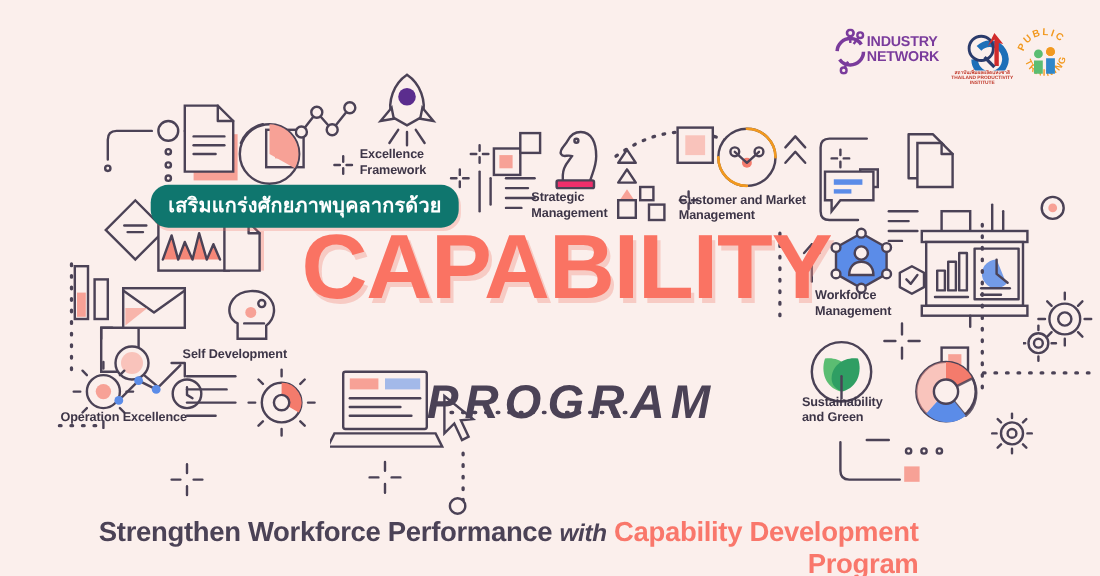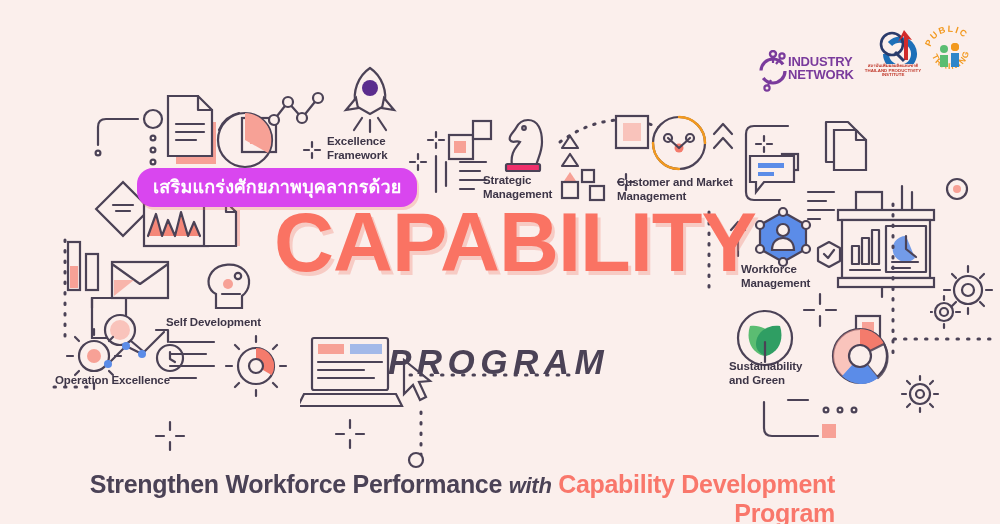--- a/index.html
+++ b/index.html
@@ -30,37 +30,37 @@
     position:absolute; color:#3d3547;
     font-family:"Liberation Sans", sans-serif;
     font-size:11.5px; font-weight:bold; line-height:1.18;
     letter-spacing:-0.1px;
     white-space:pre-line;
   }
 
   
   #pill {
     position:absolute; left:137px; top:168px;
-    background:#d946ef; color:#ffffff;
+    background:#0f766e; color:#ffffff;
     border-radius:16px; padding:4px 16px 6px 16px;
     font-size:18px; font-weight:bold; letter-spacing:0.2px;
     box-shadow:2px 3px 0 rgba(240,120,105,0.28);
   }
   #cap, #dev {
     position:absolute; color:#fa7363;
     font-family:"Liberation Sans", sans-serif;
     font-weight:bold; letter-spacing:-1px;
     text-shadow:3px 4px 0 rgba(242,150,138,0.40);
     line-height:0.86;
   }
   #cap { left:274px; top:207px; font-size:83px; }
   #dev { left:274px; top:272px; font-size:83px; }
   #prog {
     position:absolute; left:388px; top:342px;
-    color:#4b4256; font-size:35px; font-weight:bold;
+    color:#4b4256; font-size:43px; font-weight:bold;
     font-style:italic; letter-spacing:5.5px;
   }
   #year {
     position:absolute; left:569px; top:329px;
     color:#4a7fe0; font-size:62px; font-weight:bold;
     letter-spacing:-1px;
     text-shadow:2px 3px 0 rgba(120,155,225,0.30);
   }
 
   
@@ -68,21 +68,21 @@
     position:absolute; left:0; top:470px; width:835px;
     text-align:right; font-size:25px; font-weight:bold;
     color:#4b4256; letter-spacing:-0.3px;
   }
   #tag .with { font-style:italic; font-weight:bold; font-size:22px; color:#4b4256; }
   #tag .cc { color:#f9776b; }
 
   
   #logos { position:absolute; left:752px; top:14px; width:240px; height:62px; }
   .logo { position:absolute; }
-  #logo1 { left:4px; top:12px;margin-top:24px; }
+  #logo1 { left:4px; top:12px; }
   #logo1 .t { position:absolute; left:32px; top:6px; color:#7a3b9c;
     font-size:13px; font-weight:bold; line-height:0.98; letter-spacing:-0.2px; }
   #logo2 { left:112px; top:10px; }
   #logo2 .t { position:absolute; left:0px; top:40px; width:58px; text-align:center;
     color:#c0392b; font-size:4.4px; font-weight:bold; line-height:1.05; }
   #logo3 { left:170px; top:8px; }
 </style>
 </head>
 <body>
 

